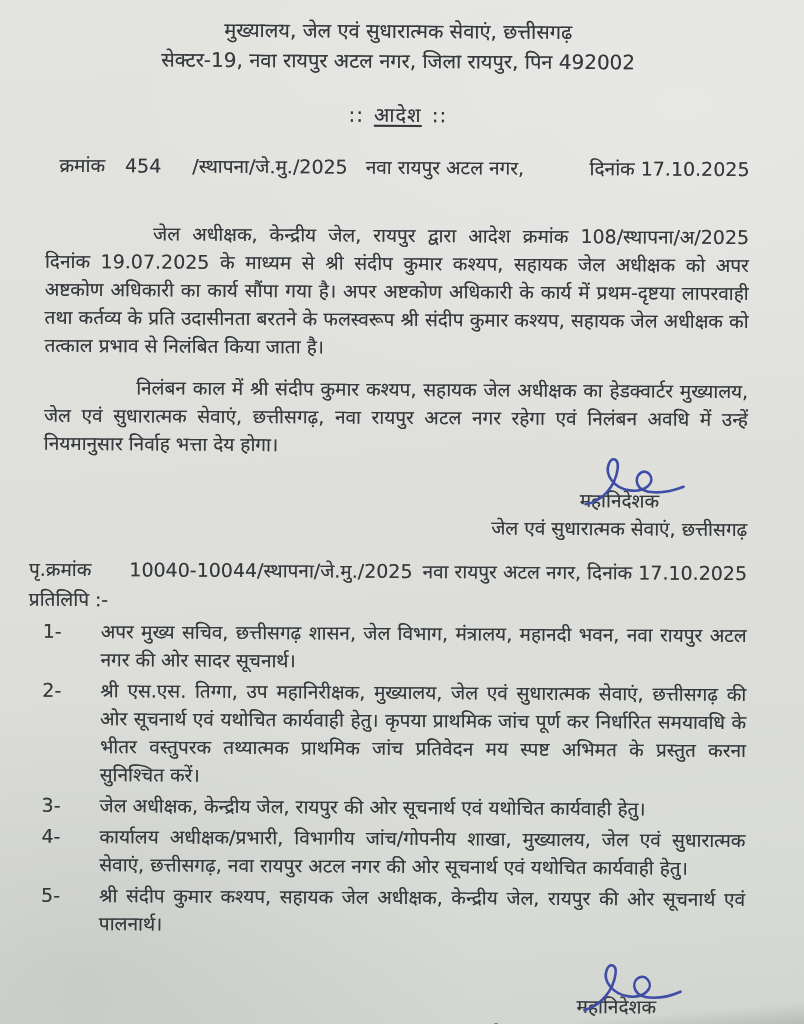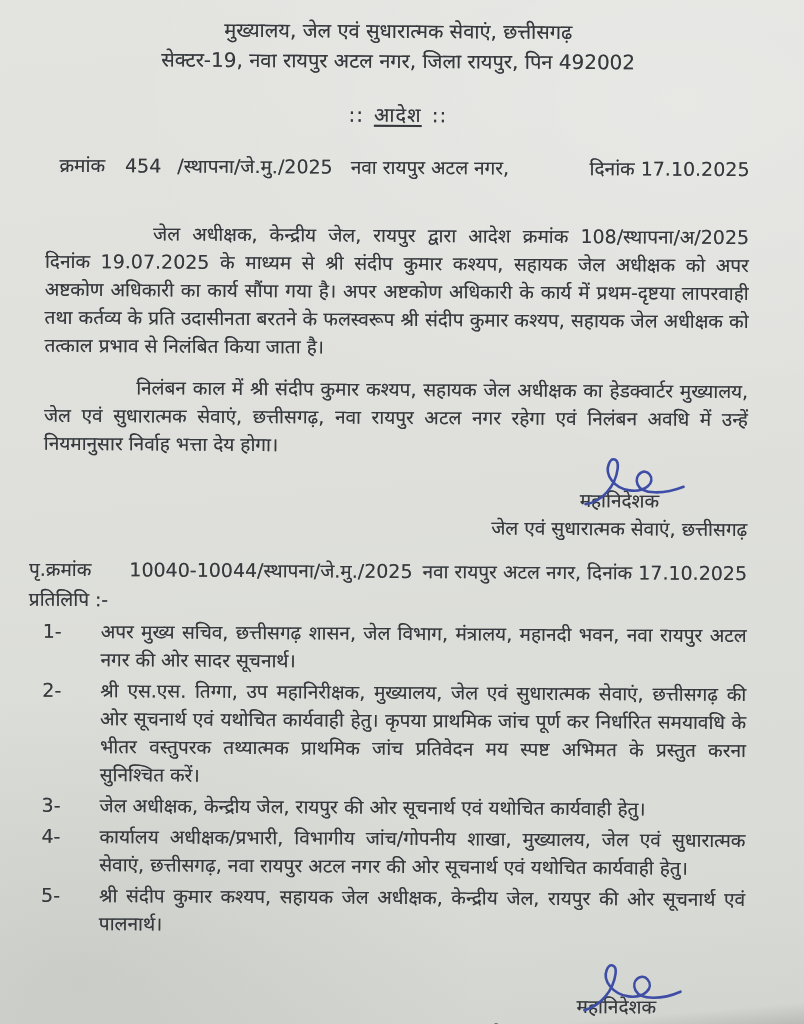--- a/index.html
+++ b/index.html
@@ -31,21 +31,21 @@
   .header-line { font-size: 20px; line-height: 30px; }
   .order-heading { margin-top: 25px; font-size: 20px; letter-spacing: 1px; }
   .order-heading .word { text-decoration: underline; text-underline-offset: 3px; margin: 8px 10px; }
   .ref-line {
     margin-top: 24px;
     display: flex; align-items: baseline;
     padding-left: 14px;
     white-space: nowrap;
   }
   .ref-line .num { margin-left: 20px; }
-  .ref-line .suffix { margin-left: 16px; }
+  .ref-line .suffix { margin-left: 31px; }
   .ref-line .place { margin-left: 18px; }
   .ref-line .date { margin-left: auto; }
   .para {
     margin: 0; text-align: justify;
     text-indent: 108px;
   }
   .para1 { margin-top: 40px; }
   .para2 { margin-top: 14px; text-indent: 92px; }
   .sig-block {
     width: fit-content;

